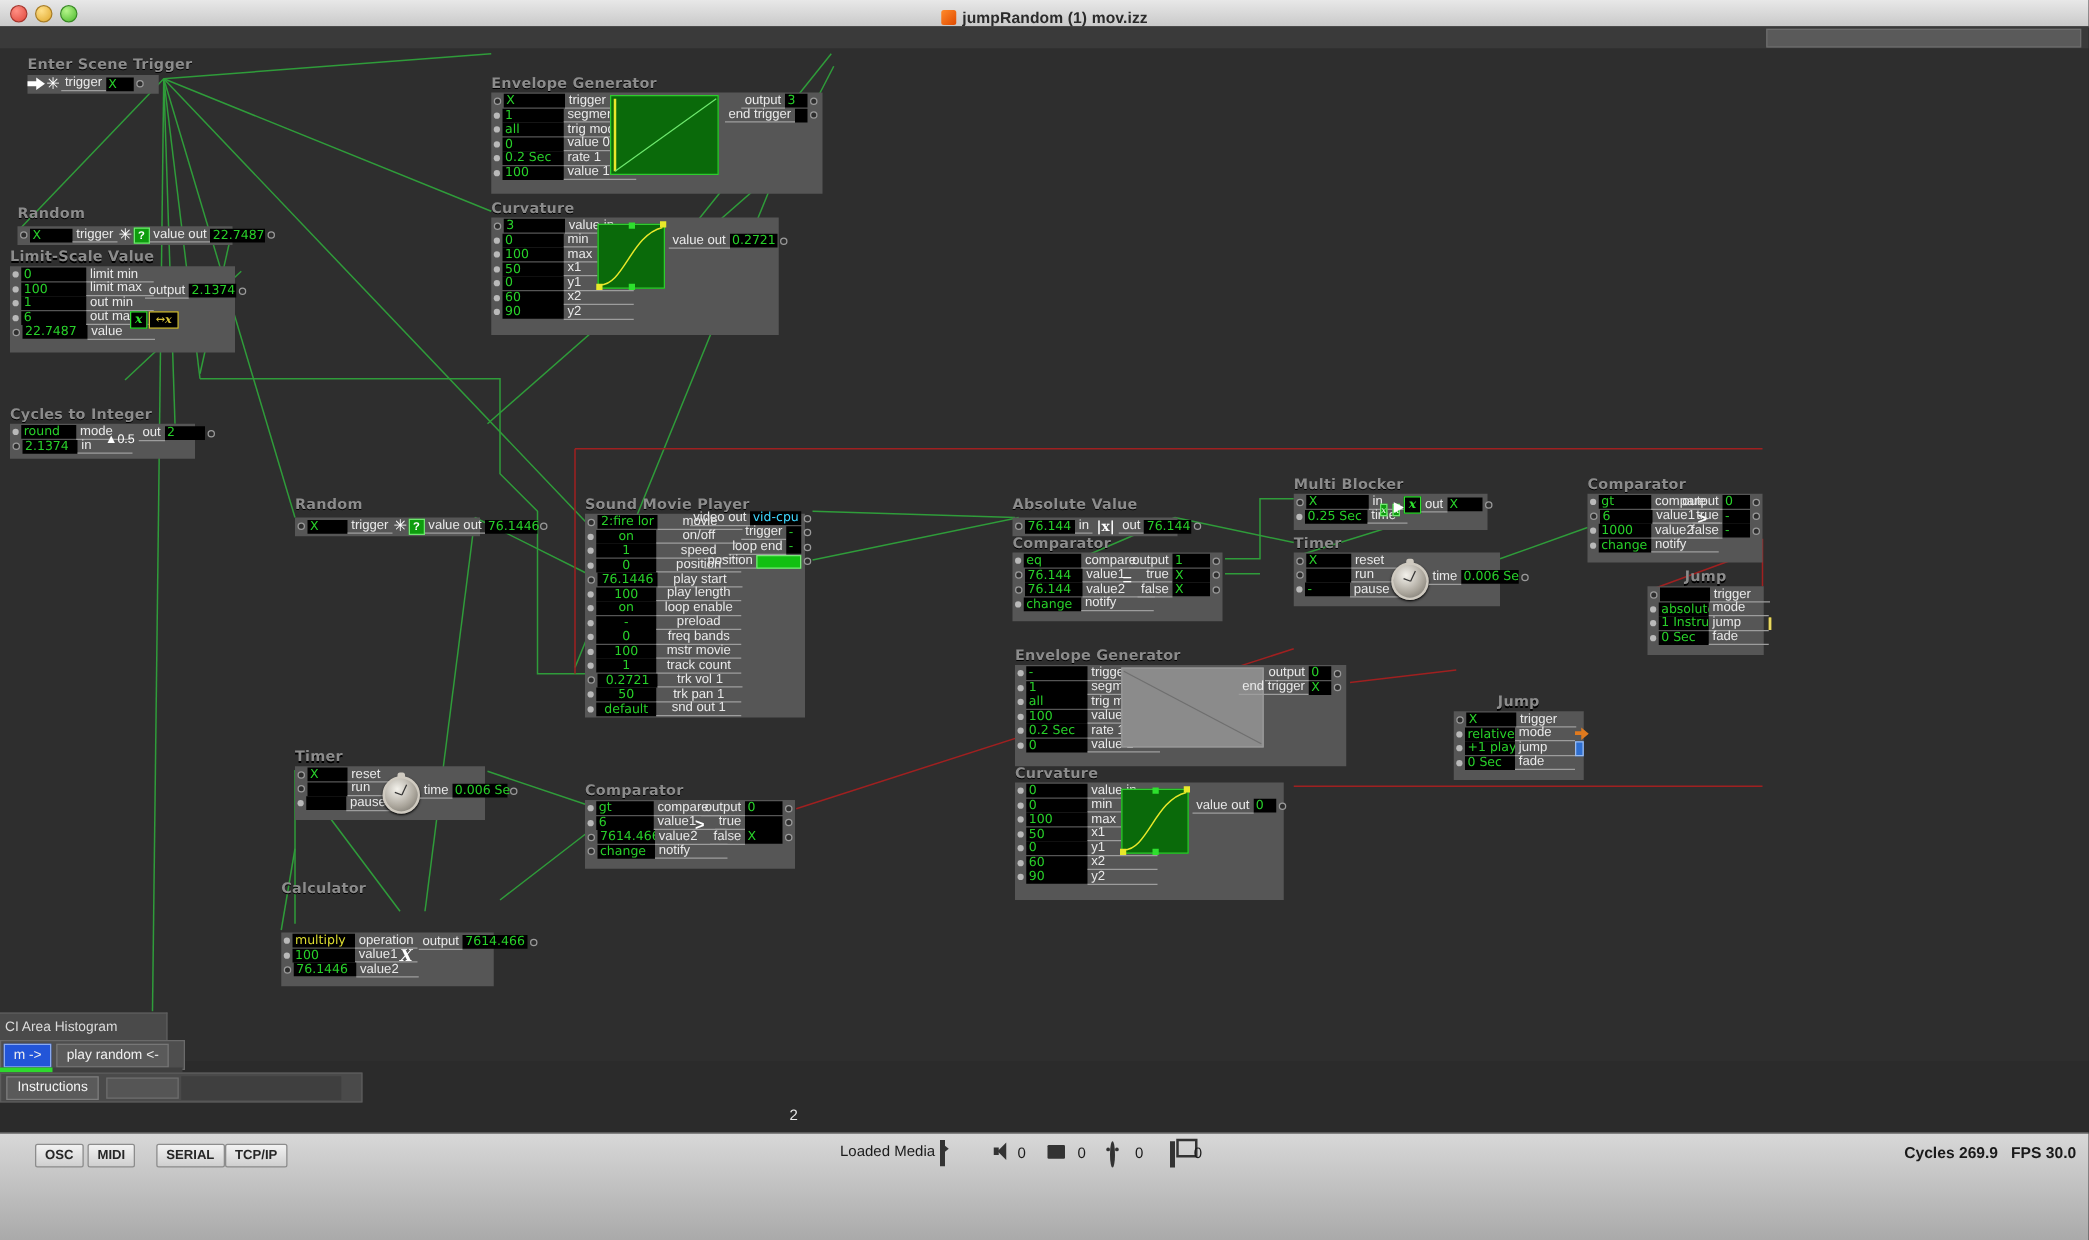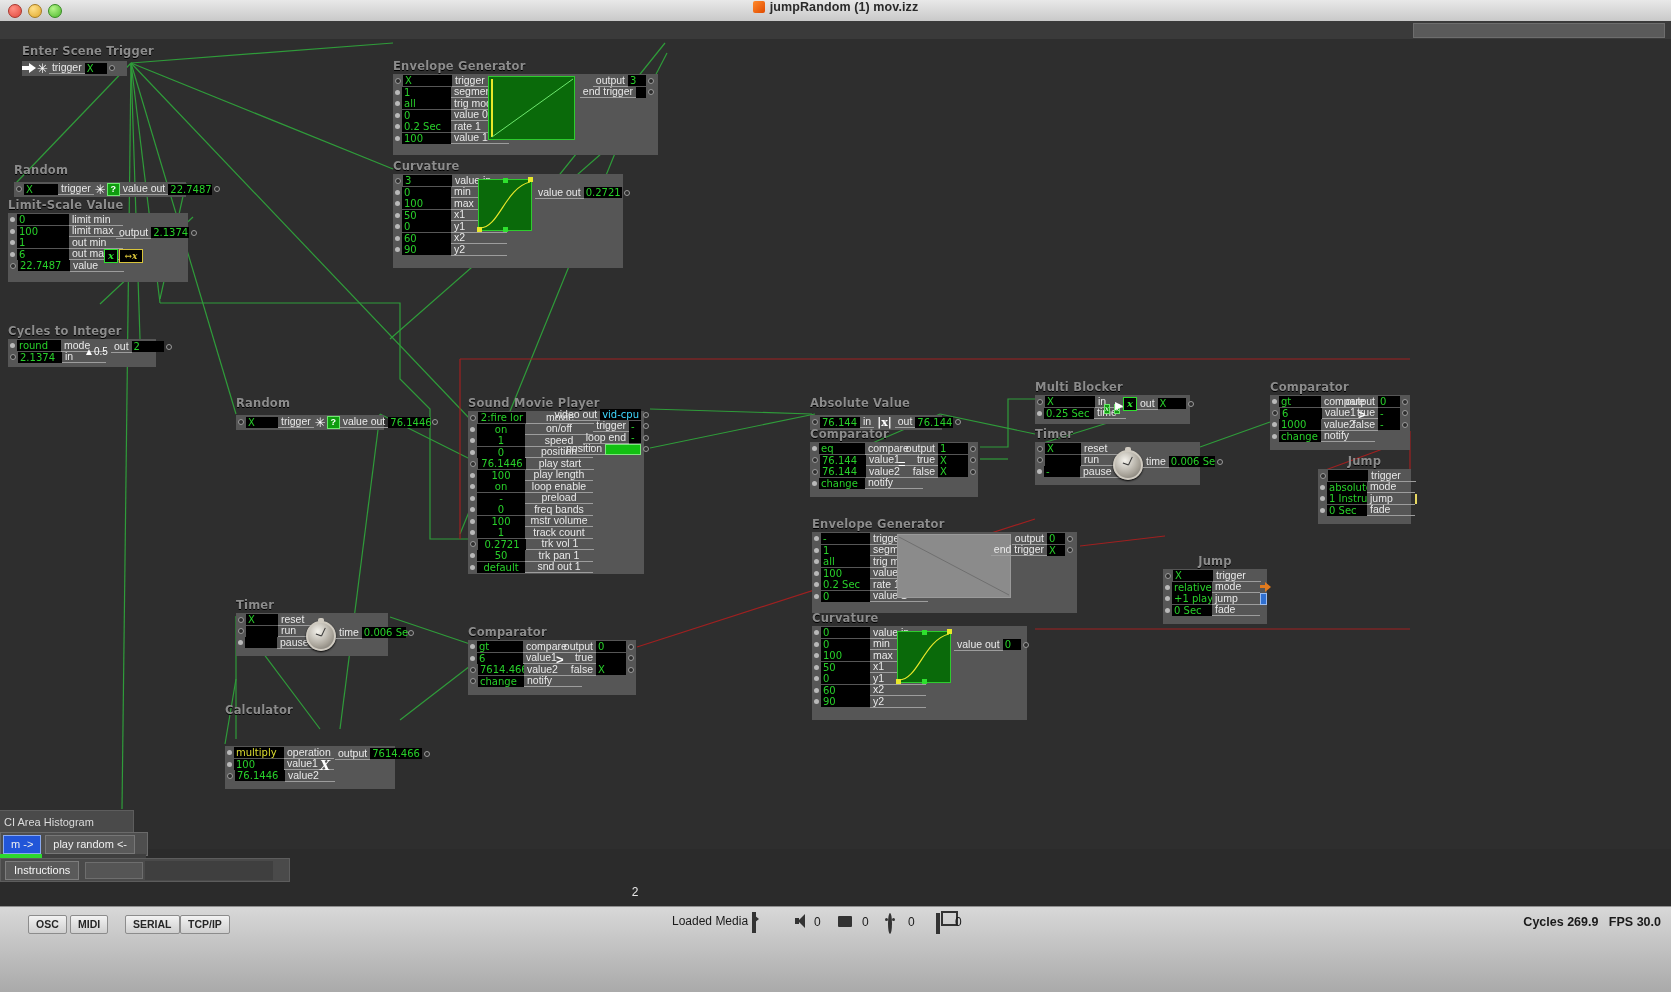--- a/index.html
+++ b/index.html
@@ -3,21 +3,21 @@
 <meta charset="utf-8">
 <style>
   html,body{margin:0;padding:0;background:#2b2b2b;}
   body{width:1671px;height:992px;position:relative;overflow:hidden;
        font-family:"Liberation Sans",sans-serif;}
 
   
   #titlebar{position:absolute;left:0;top:0;width:1671px;height:21px;
     background:linear-gradient(to bottom,#e8e8e8,#c9c9c9);
     border-bottom:1px solid #8a8a8a;
-    display:flex;align-items:flex-start;justify-content:center;}
+    display:flex;align-items:flex-end;justify-content:center;}
   #titlebar .title{font-size:12.5px;color:#2a2a2a;font-weight:bold;letter-spacing:.1px;}
   #titlebar .appicon{width:12px;height:12px;margin-right:5px;border-radius:2px;
     background:linear-gradient(135deg,#ff8a2b,#e04a00);display:inline-block;vertical-align:-2px;}
   .lights{position:absolute;left:8px;top:4px;display:flex;gap:6px;}
   .lights i{display:block;width:12px;height:12px;border-radius:50%;}
   .l-red{background:radial-gradient(circle at 35% 30%,#ff8f84,#e0483c);border:1px solid #a8352c;}
   .l-yel{background:radial-gradient(circle at 35% 30%,#ffe08a,#e0a82c);border:1px solid #a87c22;}
   .l-grn{background:radial-gradient(circle at 35% 30%,#b5f58a,#4cb82c);border:1px solid #378a22;}
 
   
@@ -485,21 +485,21 @@
             <span class="lbl" style="width:62px">preload</span>
           </div>
       <div class="row">
             <span class="dot"></span>
             <span class="val" style="width:44px">0</span>
             <span class="lbl" style="width:62px">freq bands</span>
           </div>
       <div class="row">
             <span class="dot"></span>
             <span class="val" style="width:44px">100</span>
-            <span class="lbl" style="width:62px">mstr volume</span>
+            <span class="lbl" style="width:62px">mstr movie</span>
           </div>
       <div class="row">
             <span class="dot"></span>
             <span class="val" style="width:44px">1</span>
             <span class="lbl" style="width:62px">track count</span>
           </div>
       <div class="row">
             <span class="dot hole"></span>
             <span class="val" style="width:44px">0.2721</span>
             <span class="lbl" style="width:62px">trk vol 1</span>

